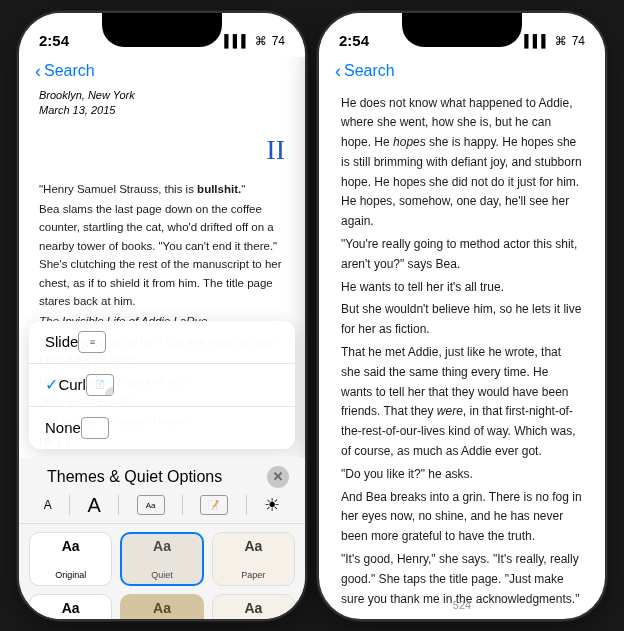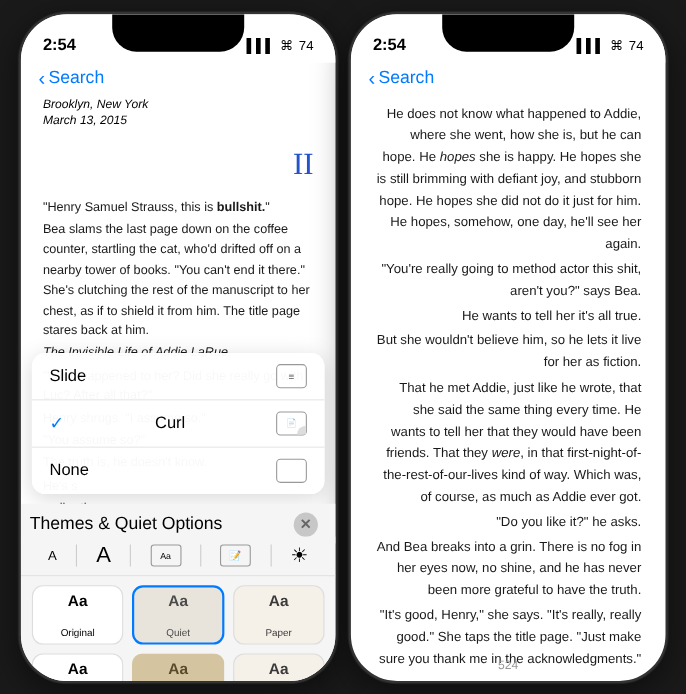--- a/index.html
+++ b/index.html
@@ -123,21 +123,21 @@
       left: 10px;
       right: 10px;
       background: rgba(255,255,255,0.97);
       border-radius: 12px;
       z-index: 30;
       box-shadow: 0 4px 20px rgba(0,0,0,0.15);
     }
     .menu-item {
       display: flex;
       align-items: center;
-      justify-content: space-between;
+      justify-content: flex-start;
       padding: 10px 16px;
       font-size: 15px;
       color: #000;
       border-bottom: 1px solid #e5e5e5;
     }
     .menu-item:last-child { border-bottom: none; }
     .menu-item .check { color: #007aff; font-size: 16px; }
     .menu-item .icon-box {
       width: 28px;
       height: 22px;
@@ -160,21 +160,21 @@
       background: #ddd;
       border-radius: 8px 0 0 0;
     }
     
     .themes-bar {
       position: absolute;
       bottom: 125px;
       left: 0;
       right: 0;
       background: #f5f5f5;
-      padding: 8px 16px 6px 8px;
+      padding: 8px 16px 6px 28px;
       z-index: 35;
       display: flex;
       align-items: center;
       justify-content: space-between;
     }
     .close-btn {
       width: 22px;
       height: 22px;
       background: #c7c7c7;
       border-radius: 50%;
@@ -266,21 +266,20 @@
     .theme-focus { background: #f5f0e8; color: #3a3a3a; border: 1.5px solid #ddd; }
 
     
     .reading-content {
       padding: 6px 22px;
       font-size: 12px;
       line-height: 1.65;
       color: #1a1a1a;
       height: calc(100% - 88px);
       overflow: hidden;
-      text-align: right;
     }
     .reading-content p {
       margin-bottom: 3px;
       text-indent: 1.5em;
     }
     .reading-content p.no-indent { text-indent: 0; }
     .page-num {
       position: absolute;
       bottom: 8px;
       left: 50%;

